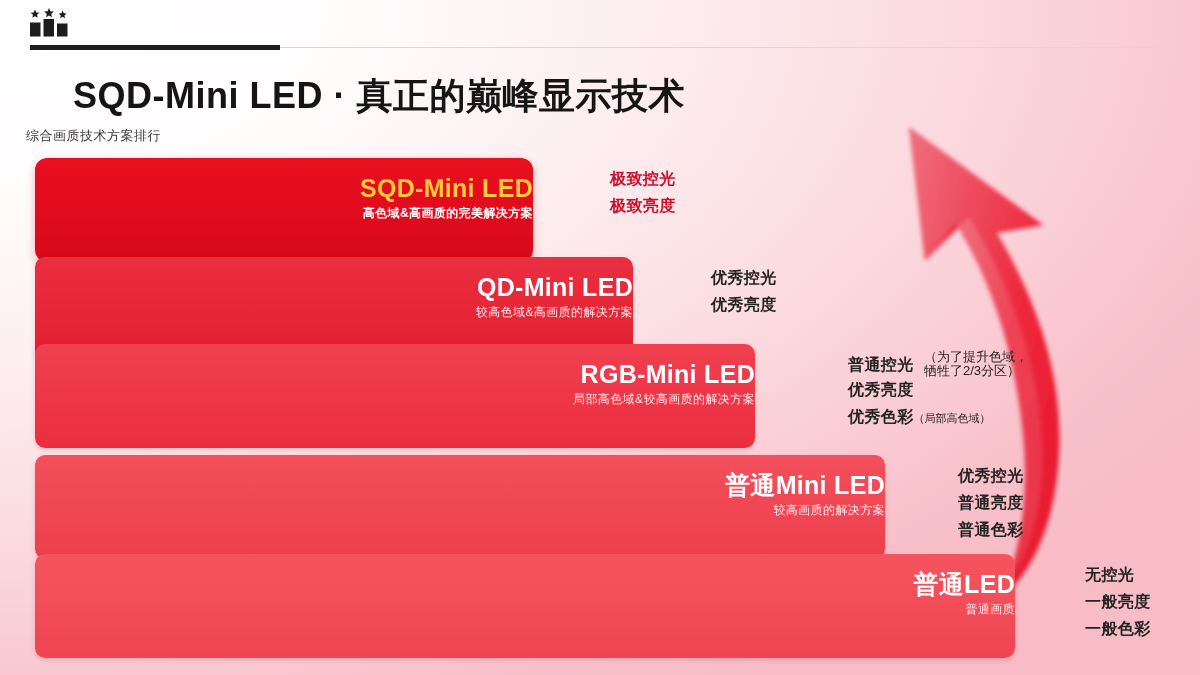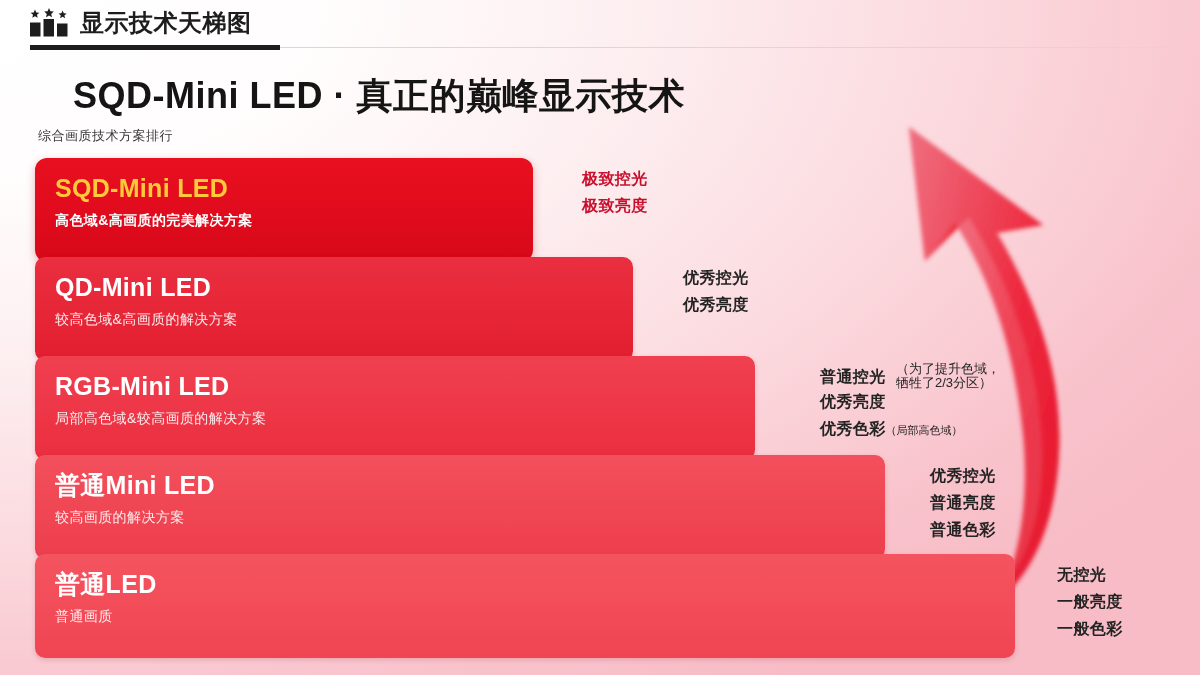--- a/index.html
+++ b/index.html
@@ -76,21 +76,21 @@
     top: 72px;
     font-size: 36px;
     font-weight: bold;
     color: #151515;
     letter-spacing: 0.5px;
     white-space: nowrap;
     margin-left: 45px;
   }
   .sub-title {
     position: absolute;
-    left: 38px;
+    left: 26px;
     top: 127px;
     font-size: 13px;
     color: #3a3a3a;
     letter-spacing: 0.5px;
     white-space: nowrap;
   }
 
   
   .arrow-wrap {
     position: absolute;
@@ -111,56 +111,58 @@
     position: absolute;
     left: 0;
     display: block;
   }
   .bar {
     position: relative;
     border-radius: 10px;
     height: 104px;
     padding: 17px 0 0 20px;
     box-shadow: 0 2px 5px rgba(150,20,35,0.18);
+    text-align: right;
   }
   .bar.top {
     border-radius: 12px;
     box-shadow: 0 3px 9px rgba(170,10,25,0.30);
   }
   .bar-name {
     font-size: 25px;
     font-weight: bold;
     line-height: 1.1;
     letter-spacing: 0.3px;
     white-space: nowrap;
   }
   .bar-name.gold { color: #ffc93a; }
   .bar-name.white { color: #ffffff; }
   .bar-desc {
-    margin-top: 9px;
-    font-size: 14px;
+    margin-top: 2px;
+    font-size: 12px;
     font-weight: bold;
     color: #ffffff;
     letter-spacing: 0.4px;
     white-space: nowrap;
   }
   .bar-desc.light { font-weight: normal; color: #fdeaec; }
 
   
   .specs {
     position: absolute;
     top: 8px;
     white-space: nowrap;
   }
   .spec-line {
     font-size: 16px;
     font-weight: bold;
     line-height: 25px;
     letter-spacing: 0.4px;
     white-space: nowrap;
+    margin-left: 28px;
   }
   .spec-line .note {
     font-size: 11px;
     font-weight: normal;
     letter-spacing: 0;
   }
   .spec-line .note2 {
     font-size: 13px;
     font-weight: normal;
     letter-spacing: 0;
@@ -177,21 +179,20 @@
     <span class="rank-icon-wrap">
       <svg class="rank-icon" viewBox="0 0 42 30" xmlns="http://www.w3.org/2000/svg">
         <polygon points="7,1.5 8.3,4.4 11.4,4.7 9,6.8 9.7,9.8 7,8.2 4.3,9.8 5,6.8 2.6,4.7 5.7,4.4" fill="#1d1d1d"></polygon>
         <polygon points="21,0 22.4,3.2 25.8,3.6 23.2,5.9 24,9.3 21,7.5 18,9.3 18.8,5.9 16.2,3.6 19.6,3.2" fill="#1d1d1d"></polygon>
         <polygon points="34.6,2.6 35.8,5.3 38.6,5.6 36.4,7.5 37.1,10.3 34.6,8.8 32.1,10.3 32.8,7.5 30.6,5.6 33.4,5.3" fill="#1d1d1d"></polygon>
         <rect x="2" y="14.5" width="10.5" height="14" fill="#1d1d1d"></rect>
         <rect x="15.5" y="11" width="10.5" height="17.5" fill="#1d1d1d"></rect>
         <rect x="29" y="15.5" width="10.5" height="13" fill="#1d1d1d"></rect>
       </svg>
     </span>
-    <span class="header-title">显示技术天梯图</span>
   </div>
   <div class="header-rule"></div>
   <div class="header-rule-thin"></div>
 
   <div class="main-title">SQD-Mini LED · 真正的巅峰显示技术</div>
   <div class="sub-title">综合画质技术方案排行</div>
 
   <div class="arrow-wrap">
     <svg width="300" height="510" viewBox="0 0 300 510" xmlns="http://www.w3.org/2000/svg">
       <defs>
@@ -258,21 +259,21 @@
       <div class="specs" style="left:648px; color:#232323;">
         <div class="spec-line">
           <span>优秀控光</span><span class="note"></span>
         </div>
         <div class="spec-line">
           <span>优秀亮度</span><span class="note"></span>
         </div>
       </div>
     </div>
 
-    <div class="row" style="top:198px;">
+    <div class="row" style="top:186px;">
       <div class="bar" style="width:720px; background:linear-gradient(180deg,#F04050 0%,#ED3546 60%,#EA2E3F 100%);">
         <div class="bar-name white">RGB-Mini LED</div>
         <div class="bar-desc light">局部高色域&amp;较高画质的解决方案</div>
       </div>
       <div class="specs" style="left:785px; color:#232323;">
         <div class="spec-line" style="position:relative;">
           <span>普通控光</span><span class="note2" style="left:76px; top:-2px; white-space:pre;">（为了提升色域，
 牺牲了2/3分区）</span>
         </div>
         <div class="spec-line">

